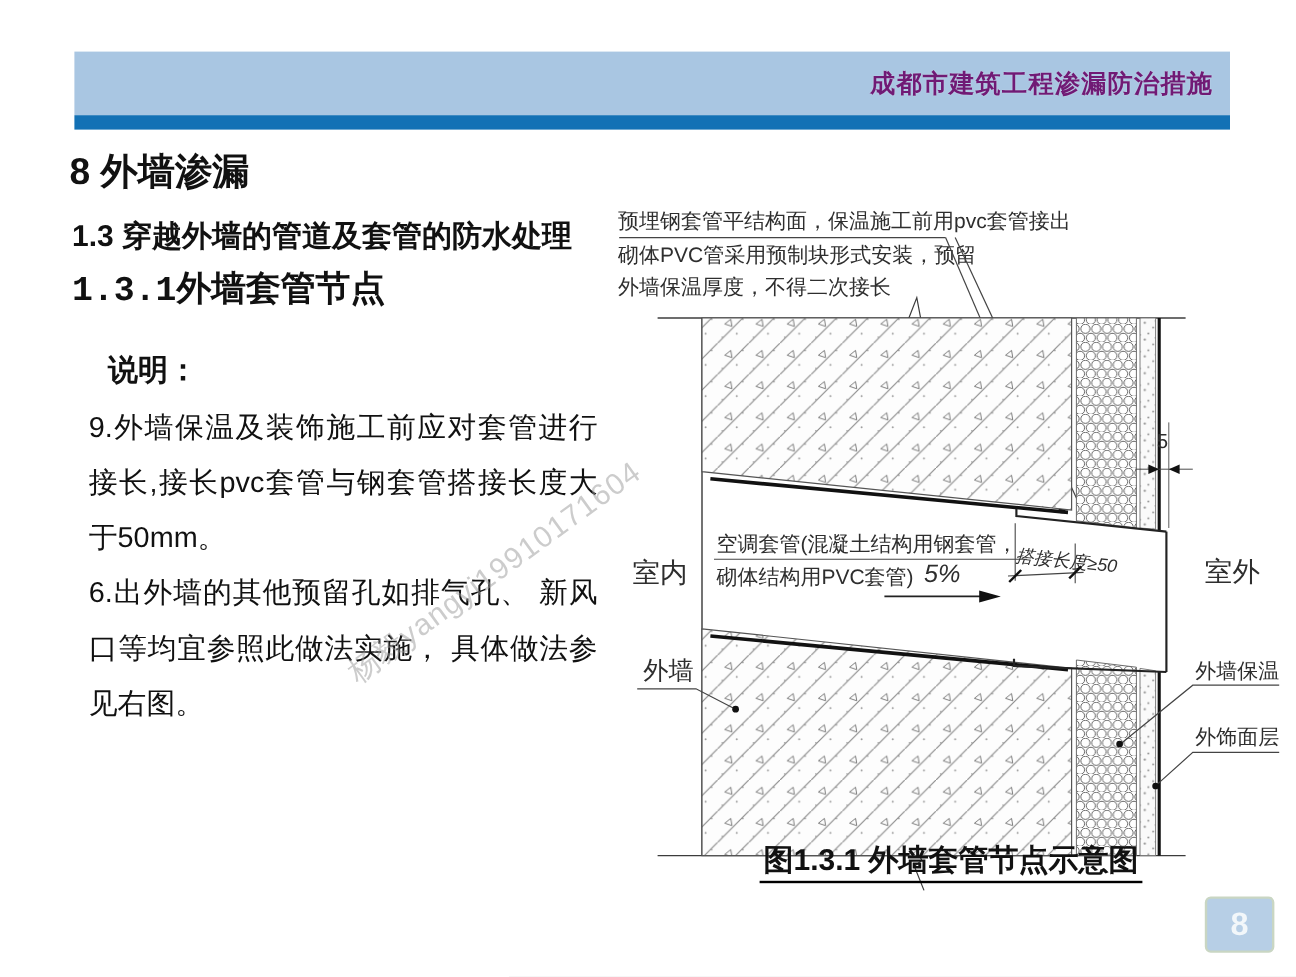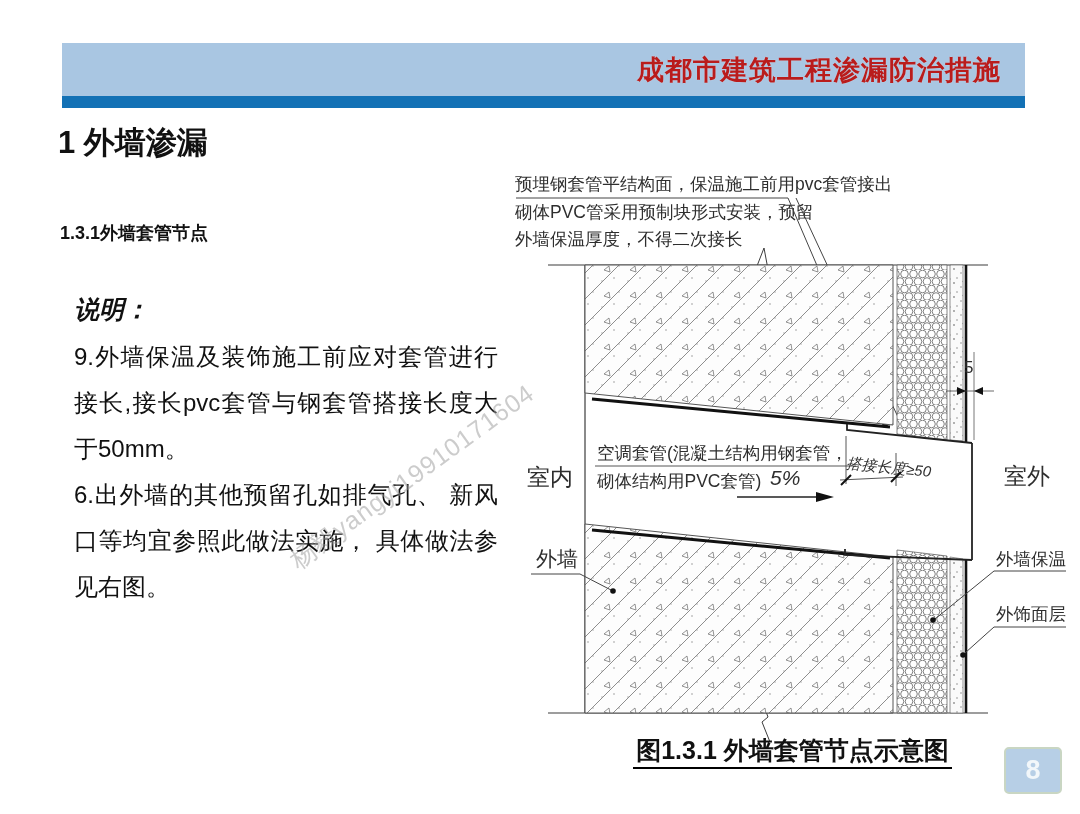--- a/index.html
+++ b/index.html
@@ -8,45 +8,45 @@
     overflow:hidden;font-family:"Liberation Sans",sans-serif;color:#111;
     margin:0 auto;
   }
   
   .header-bar{
     position:absolute;left:62px;top:43px;width:963px;height:53px;
     background:var(--header_bar,#a9c6e2);
     display:flex;align-items:center;justify-content:flex-end;
   }
   .header-bar .title{
-    color:#b91c1c;font-weight:bold;font-size:27px;letter-spacing:1px;
-    padding-right:24px;text-shadow:0 0 1px rgba(255,255,255,.6);
+    color:#701a75;font-weight:bold;font-size:21px;letter-spacing:1px;
+    padding-right:14px;text-shadow:0 0 1px rgba(255,255,255,.6);
   }
   .header-stripe{
     position:absolute;left:62px;top:96px;width:963px;height:12px;
     background:var(--header_stripe,#1371b5);
   }
   
   .h1{position:absolute;left:58px;top:122px;font-size:31px;font-weight:bold;}
   .h2{position:absolute;left:60px;top:180px;font-size:25px;font-weight:bold;}
-  .h3{position:absolute;left:60px;top:221px;font-size:18px;font-weight:bold;}
+  .h3{position:absolute;left:60px;top:221px;font-size:29px;font-weight:bold;font-family:Liberation Mono, monospace;}
   
   .notes{position:absolute;left:74px;top:286px;width:424px;font-size:24px;line-height:46px;}
-  .notes .label{font-weight:bold;font-size:25px;margin:0 0 2px 0;font-style:italic;}
+  .notes .label{font-weight:bold;font-size:25px;margin:0 0 2px 16px;}
   .notes p{margin:0;text-align:justify;}
   
   .watermark{
     position:absolute;left:237px;top:460px;width:350px;text-align:center;
     transform:rotate(-36deg);font-size:25px;letter-spacing:1px;
     color:#9a9a9a;opacity:.5;pointer-events:none;white-space:nowrap;
   }
   
   .diagram{position:absolute;left:505px;top:160px;width:575px;height:615px;}
   .caption{
-    position:absolute;left:505px;top:734px;width:575px;text-align:center;
+    position:absolute;left:505px;top:700px;width:575px;text-align:center;
     font-size:25px;font-weight:bold;
   }
   .caption span{border-bottom:2px solid #000;padding:0 3px 3px 3px;}
   
   .badge{
     position:absolute;left:1004px;top:747px;width:58px;height:47px;
     background:var(--badge_fill,#b7cfe6);border:2px solid var(--badge_border,#c9d6c3);
     border-radius:5px;box-sizing:border-box;
     display:flex;align-items:center;justify-content:center;
     color:#f2f7fa;font-size:27px;font-weight:bold;
@@ -56,21 +56,22 @@
 </head>
 <body>
 
 <div class="slide">
 
   <div class="header-bar">
     <span class="title">成都市建筑工程渗漏防治措施</span>
   </div>
   <div class="header-stripe"></div>
 
-  <div class="h1">1 外墙渗漏</div>
+  <div class="h1">8 外墙渗漏</div>
+  <div class="h2">1.3 穿越外墙的管道及套管的防水处理</div>
   <div class="h3">1.3.1外墙套管节点</div>
 
   <div class="notes">
     <p class="label">说明：</p>
     <p>9.外墙保温及装饰施工前应对套管进行接长,接长pvc套管与钢套管搭接长度大于50mm。</p>
     <p>6.出外墙的其他预留孔如排气孔、 新风口等均宜参照此做法实施， 具体做法参见右图。</p>
   </div>
 
   <div class="watermark">杨毅yangyi19910171604</div>
 

